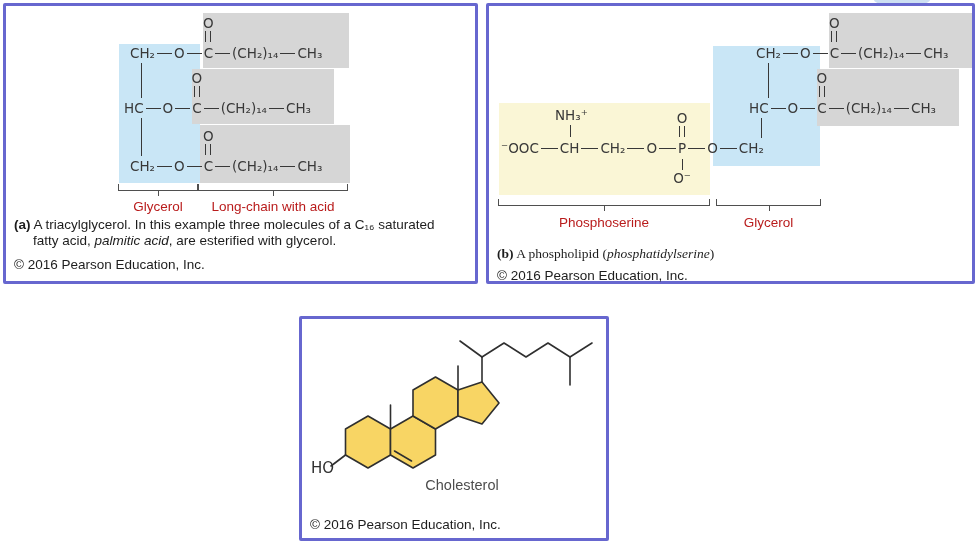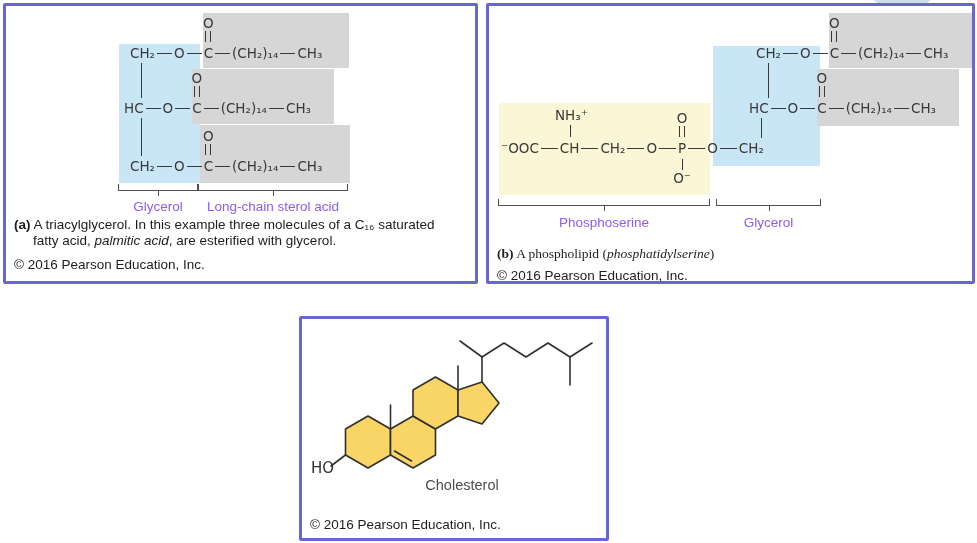--- a/index.html
+++ b/index.html
@@ -47,21 +47,21 @@
   .flabel{position:absolute;font-family:"DejaVu Sans",sans-serif;font-size:13.5px;color:var(--ink);
     line-height:16px;white-space:nowrap;}
 
   
   .bracket{position:absolute;height:7px;border-bottom:1.5px solid #4f4f4f;}
   .bracket::before,.bracket::after{content:"";position:absolute;top:0;height:7px;width:0;
     border-left:1.5px solid #4f4f4f;}
   .bracket::before{left:0;}
   .bracket::after{right:0;}
   .bracket .tick{position:absolute;left:50%;top:100%;height:6px;width:0;border-left:1.5px solid #4f4f4f;}
-  .blabel{position:absolute;text-align:center;font-size:13.5px;color:#8b5cf6;white-space:nowrap;}
+  .blabel{position:absolute;text-align:center;font-size:13.5px;color:#b91c1c;white-space:nowrap;}
 
   .caption{position:absolute;font-size:13.5px;color:#1d1d1d;line-height:16px;white-space:nowrap;}
   .caption b{font-weight:bold;}
   .caption i{font-style:italic;}
   .copyright{position:absolute;font-size:13.5px;color:#1d1d1d;white-space:nowrap;}
 
   .mol-label{position:absolute;font-size:14.5px;color:#4d4d4d;text-align:center;white-space:nowrap;}
 
   svg .ring{fill:var(--sterol);stroke:#2f2f2f;stroke-width:1.6;stroke-linejoin:round;}
   svg .sk{fill:none;stroke:#2f2f2f;stroke-width:1.6;stroke-linecap:round;stroke-linejoin:round;}
@@ -118,21 +118,21 @@
     <div class="vbond" style="left:135px;top:57px;height:35px;"></div>
     <div class="vbond" style="left:135px;top:112px;height:38px;"></div>
 
     <div class="bracket" style="left:112px;top:178px;width:80px;">
         <div class="tick"></div>
       </div>
     <div class="bracket" style="left:192px;top:178px;width:150px;">
         <div class="tick"></div>
       </div>
     <div class="blabel" style="left:112px;top:193px;width:80px;">Glycerol</div>
-    <div class="blabel" style="left:177px;top:193px;width:180px;">Long-chain sterol acid</div>
+    <div class="blabel" style="left:177px;top:193px;width:180px;">Long-chain with acid</div>
 
     <div class="caption" style="left:8px;top:211px;"><b>(a)</b> <span>A triacylglycerol. In this example three molecules of a C₁₆ saturated</span></div>
     <div class="caption" style="left:27px;top:227px;"><span>fatty acid, </span><i>palmitic acid</i><span>, are esterified with glycerol.</span></div>
     <div class="copyright" style="left:8px;top:251px;">© 2016 Pearson Education, Inc.</div>
   </div>
 
   <div class="panel" id="panel-b">
     <div class="hbox box-yellow" style="left:10px;top:97px;width:211px;height:92px;"></div>
     <div class="hbox box-blue" style="left:224px;top:40px;width:107px;height:120px;"></div>
     <div class="hbox box-gray" style="left:340px;top:7px;width:143px;height:55px;"></div>

